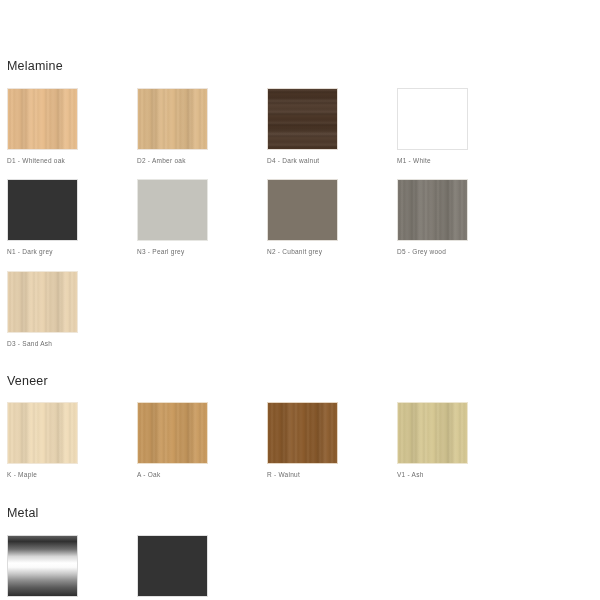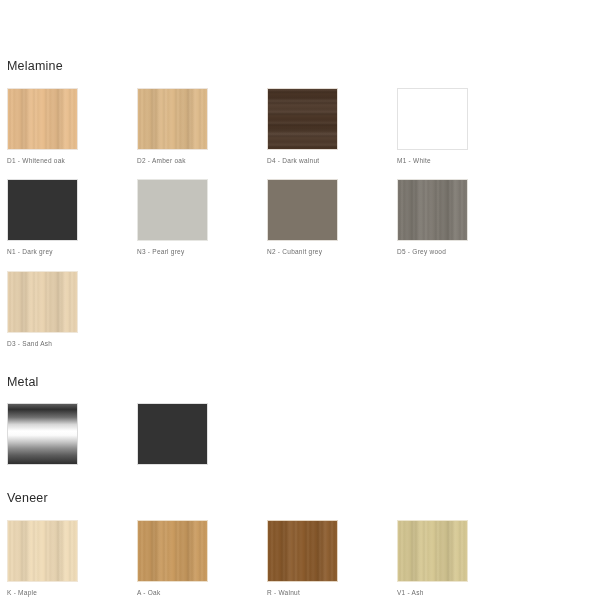--- a/index.html
+++ b/index.html
@@ -174,61 +174,61 @@
       </div>
       <div class="swatch-cell">
         <div class="swatch-box" style="background-color: rgb(233, 211, 176); border-color: rgb(239, 231, 218);">
             <div class="grain grain-vert"></div>
           </div>
         <div class="swatch-label">D3 - Sand Ash</div>
       </div>
     </div>
   </div>
 
+  <div class="section section-veneer">
+    <div class="section-title">Veneer</div>
+    <div class="swatch-grid">
+      <div class="swatch-cell">
+        <div class="swatch-box" style="background-color: rgb(240, 220, 184); border-color: rgb(240, 230, 214);">
+            <div class="grain grain-vert"></div>
+          </div>
+        <div class="swatch-label">K - Maple</div>
+      </div>
+      <div class="swatch-cell">
+        <div class="swatch-box" style="background-color: rgb(201, 154, 94); border-color: rgb(236, 223, 203);">
+            <div class="grain grain-vert"></div>
+          </div>
+        <div class="swatch-label">A - Oak</div>
+      </div>
+      <div class="swatch-cell">
+        <div class="swatch-box" style="background-color: rgb(138, 90, 43); border-color: rgb(228, 213, 194);">
+            <div class="grain grain-vert"></div>
+          </div>
+        <div class="swatch-label">R - Walnut</div>
+      </div>
+      <div class="swatch-cell">
+        <div class="swatch-box" style="background-color: rgb(214, 200, 147); border-color: rgb(236, 229, 207);">
+            <div class="grain grain-vert"></div>
+          </div>
+        <div class="swatch-label">V1 - Ash</div>
+      </div>
+    </div>
+  </div>
+
   <div class="section section-metal">
     <div class="section-title">Metal</div>
     <div class="swatch-grid">
       <div class="swatch-cell">
         <div class="swatch-box" style="background-color: rgb(154, 154, 154); border-color: rgb(220, 220, 220);">
             <div class="grain grain-chrome"></div>
           </div>
 
       </div>
       <div class="swatch-cell">
         <div class="swatch-box" style="background-color: rgb(51, 51, 51); border-color: rgb(224, 224, 224);">
             <div class="grain grain-none"></div>
           </div>
 
       </div>
     </div>
   </div>
 
-  <div class="section section-veneer">
-    <div class="section-title">Veneer</div>
-    <div class="swatch-grid">
-      <div class="swatch-cell">
-        <div class="swatch-box" style="background-color: rgb(240, 220, 184); border-color: rgb(240, 230, 214);">
-            <div class="grain grain-vert"></div>
-          </div>
-        <div class="swatch-label">K - Maple</div>
-      </div>
-      <div class="swatch-cell">
-        <div class="swatch-box" style="background-color: rgb(201, 154, 94); border-color: rgb(236, 223, 203);">
-            <div class="grain grain-vert"></div>
-          </div>
-        <div class="swatch-label">A - Oak</div>
-      </div>
-      <div class="swatch-cell">
-        <div class="swatch-box" style="background-color: rgb(138, 90, 43); border-color: rgb(228, 213, 194);">
-            <div class="grain grain-vert"></div>
-          </div>
-        <div class="swatch-label">R - Walnut</div>
-      </div>
-      <div class="swatch-cell">
-        <div class="swatch-box" style="background-color: rgb(214, 200, 147); border-color: rgb(236, 229, 207);">
-            <div class="grain grain-vert"></div>
-          </div>
-        <div class="swatch-label">V1 - Ash</div>
-      </div>
-    </div>
-  </div>
-
 </div>
 
 </body></html>

